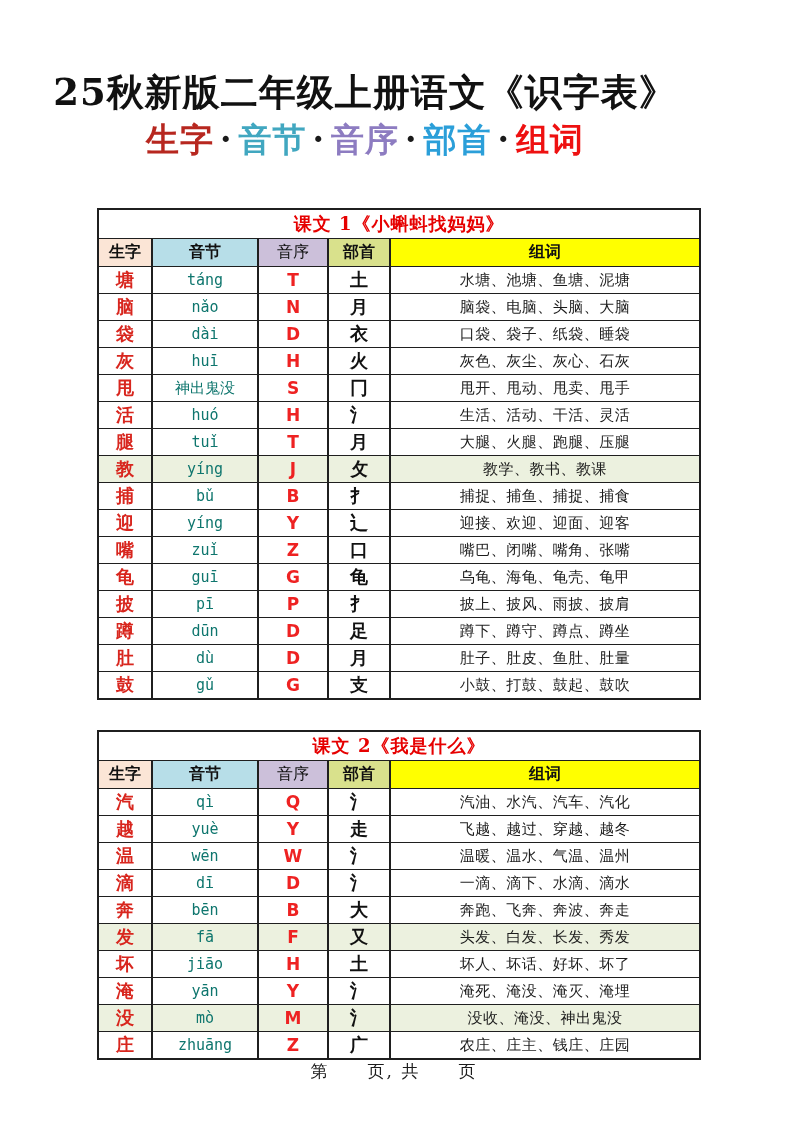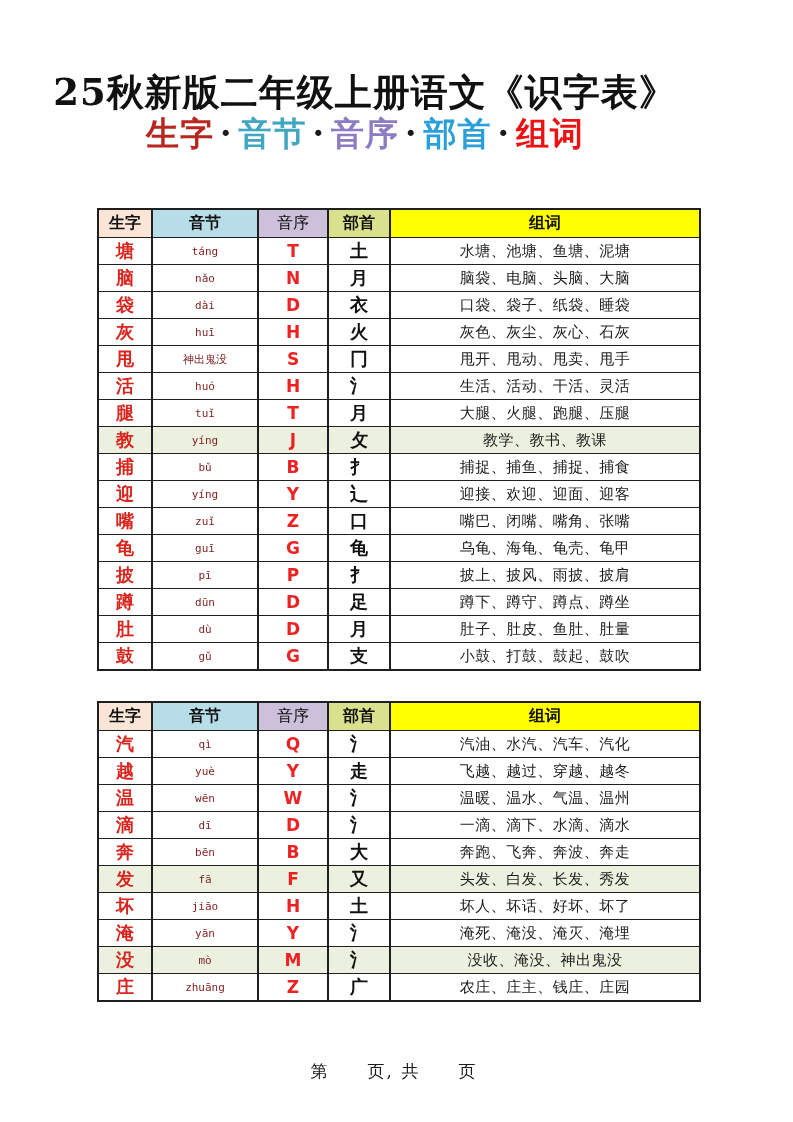--- a/index.html
+++ b/index.html
@@ -15,20 +15,21 @@
     padding-top:70px;
     text-align:center;
     font-family:"DejaVu Serif", "Liberation Serif", serif;
     font-weight:bold;
     font-size:37px;
     line-height:1.2;
     color:#111111;
     letter-spacing:1px;
   }
   .subtitle {
+    margin-top:6px;
     text-align:center;
     font-family:"DejaVu Serif", "Liberation Serif", serif;
     font-weight:bold;
     font-size:33px;
     line-height:1.2;
     letter-spacing:1px;
   }
   .subtitle .dot { margin:0 6px; }
   .tables { position:absolute; left:97px; top:208px; width:602px; }
   table.vocab {
@@ -68,22 +69,22 @@
   tr.datarow td { height:26px; }
   tr.datarow.hl td { background:#ecf1df; }
   td.c-char {
     font-family:"DejaVu Serif", "Liberation Serif", serif;
     font-weight:bold;
     font-size:18px;
     color:#d8261e;
   }
   td.c-pinyin {
     font-family:"DejaVu Sans Mono", "Liberation Mono", monospace;
-    font-size:11px;
-    color:#7f1d1d;
+    font-size:15px;
+    color:#0f766e;
   }
   td.c-initial {
     font-family:"DejaVu Sans", "Liberation Sans", sans-serif;
     font-weight:bold;
     font-size:17px;
     color:#ee2222;
   }
   td.c-radical {
     font-family:"DejaVu Serif", "Liberation Serif", serif;
     font-weight:bold;
@@ -118,20 +119,23 @@
     <table class="vocab">
         <colgroup>
           <col style="width: 54px;">
           <col style="width: 106px;">
           <col style="width: 70px;">
           <col style="width: 62px;">
           <col style="width: 310px;">
         </colgroup>
         <tbody>
           <tr>
+            <td colspan="5" class="caption">课文 1《小蝌蚪找妈妈》</td>
+          </tr>
+          <tr>
             <td class="hdr hdr-char" style="background: rgb(251, 229, 214);">生字</td>
             <td class="hdr hdr-pinyin" style="background: rgb(183, 222, 232);">音节</td>
             <td class="hdr hdr-initial" style="background: rgb(204, 192, 218);">音序</td>
             <td class="hdr hdr-radical" style="background: rgb(217, 225, 140);">部首</td>
             <td class="hdr hdr-words" style="background: rgb(255, 255, 0);">组词</td>
           </tr>
           <tr class="datarow">
             <td class="c-char">塘</td>
             <td class="c-pinyin">táng</td>
             <td class="c-initial">T</td>
@@ -248,20 +252,23 @@
     <table class="vocab">
         <colgroup>
           <col style="width: 54px;">
           <col style="width: 106px;">
           <col style="width: 70px;">
           <col style="width: 62px;">
           <col style="width: 310px;">
         </colgroup>
         <tbody>
           <tr>
+            <td colspan="5" class="caption">课文 2《我是什么》</td>
+          </tr>
+          <tr>
             <td class="hdr hdr-char" style="background: rgb(251, 229, 214);">生字</td>
             <td class="hdr hdr-pinyin" style="background: rgb(183, 222, 232);">音节</td>
             <td class="hdr hdr-initial" style="background: rgb(204, 192, 218);">音序</td>
             <td class="hdr hdr-radical" style="background: rgb(217, 225, 140);">部首</td>
             <td class="hdr hdr-words" style="background: rgb(255, 255, 0);">组词</td>
           </tr>
           <tr class="datarow">
             <td class="c-char">汽</td>
             <td class="c-pinyin">qì</td>
             <td class="c-initial">Q</td>

